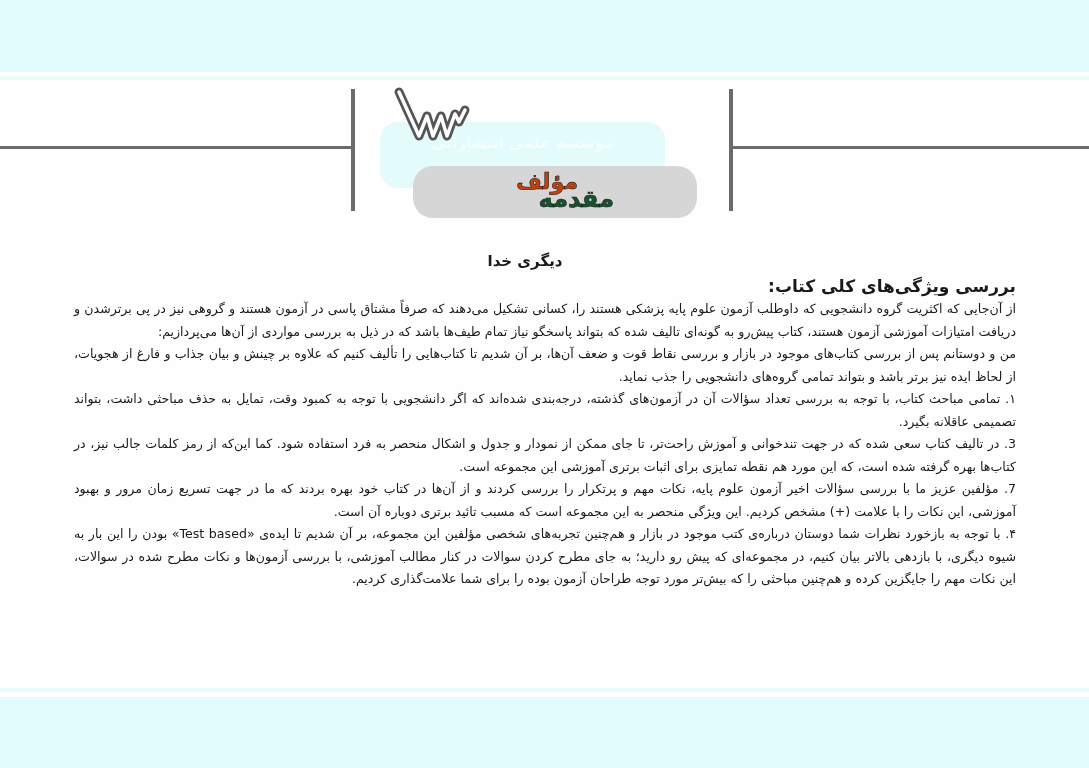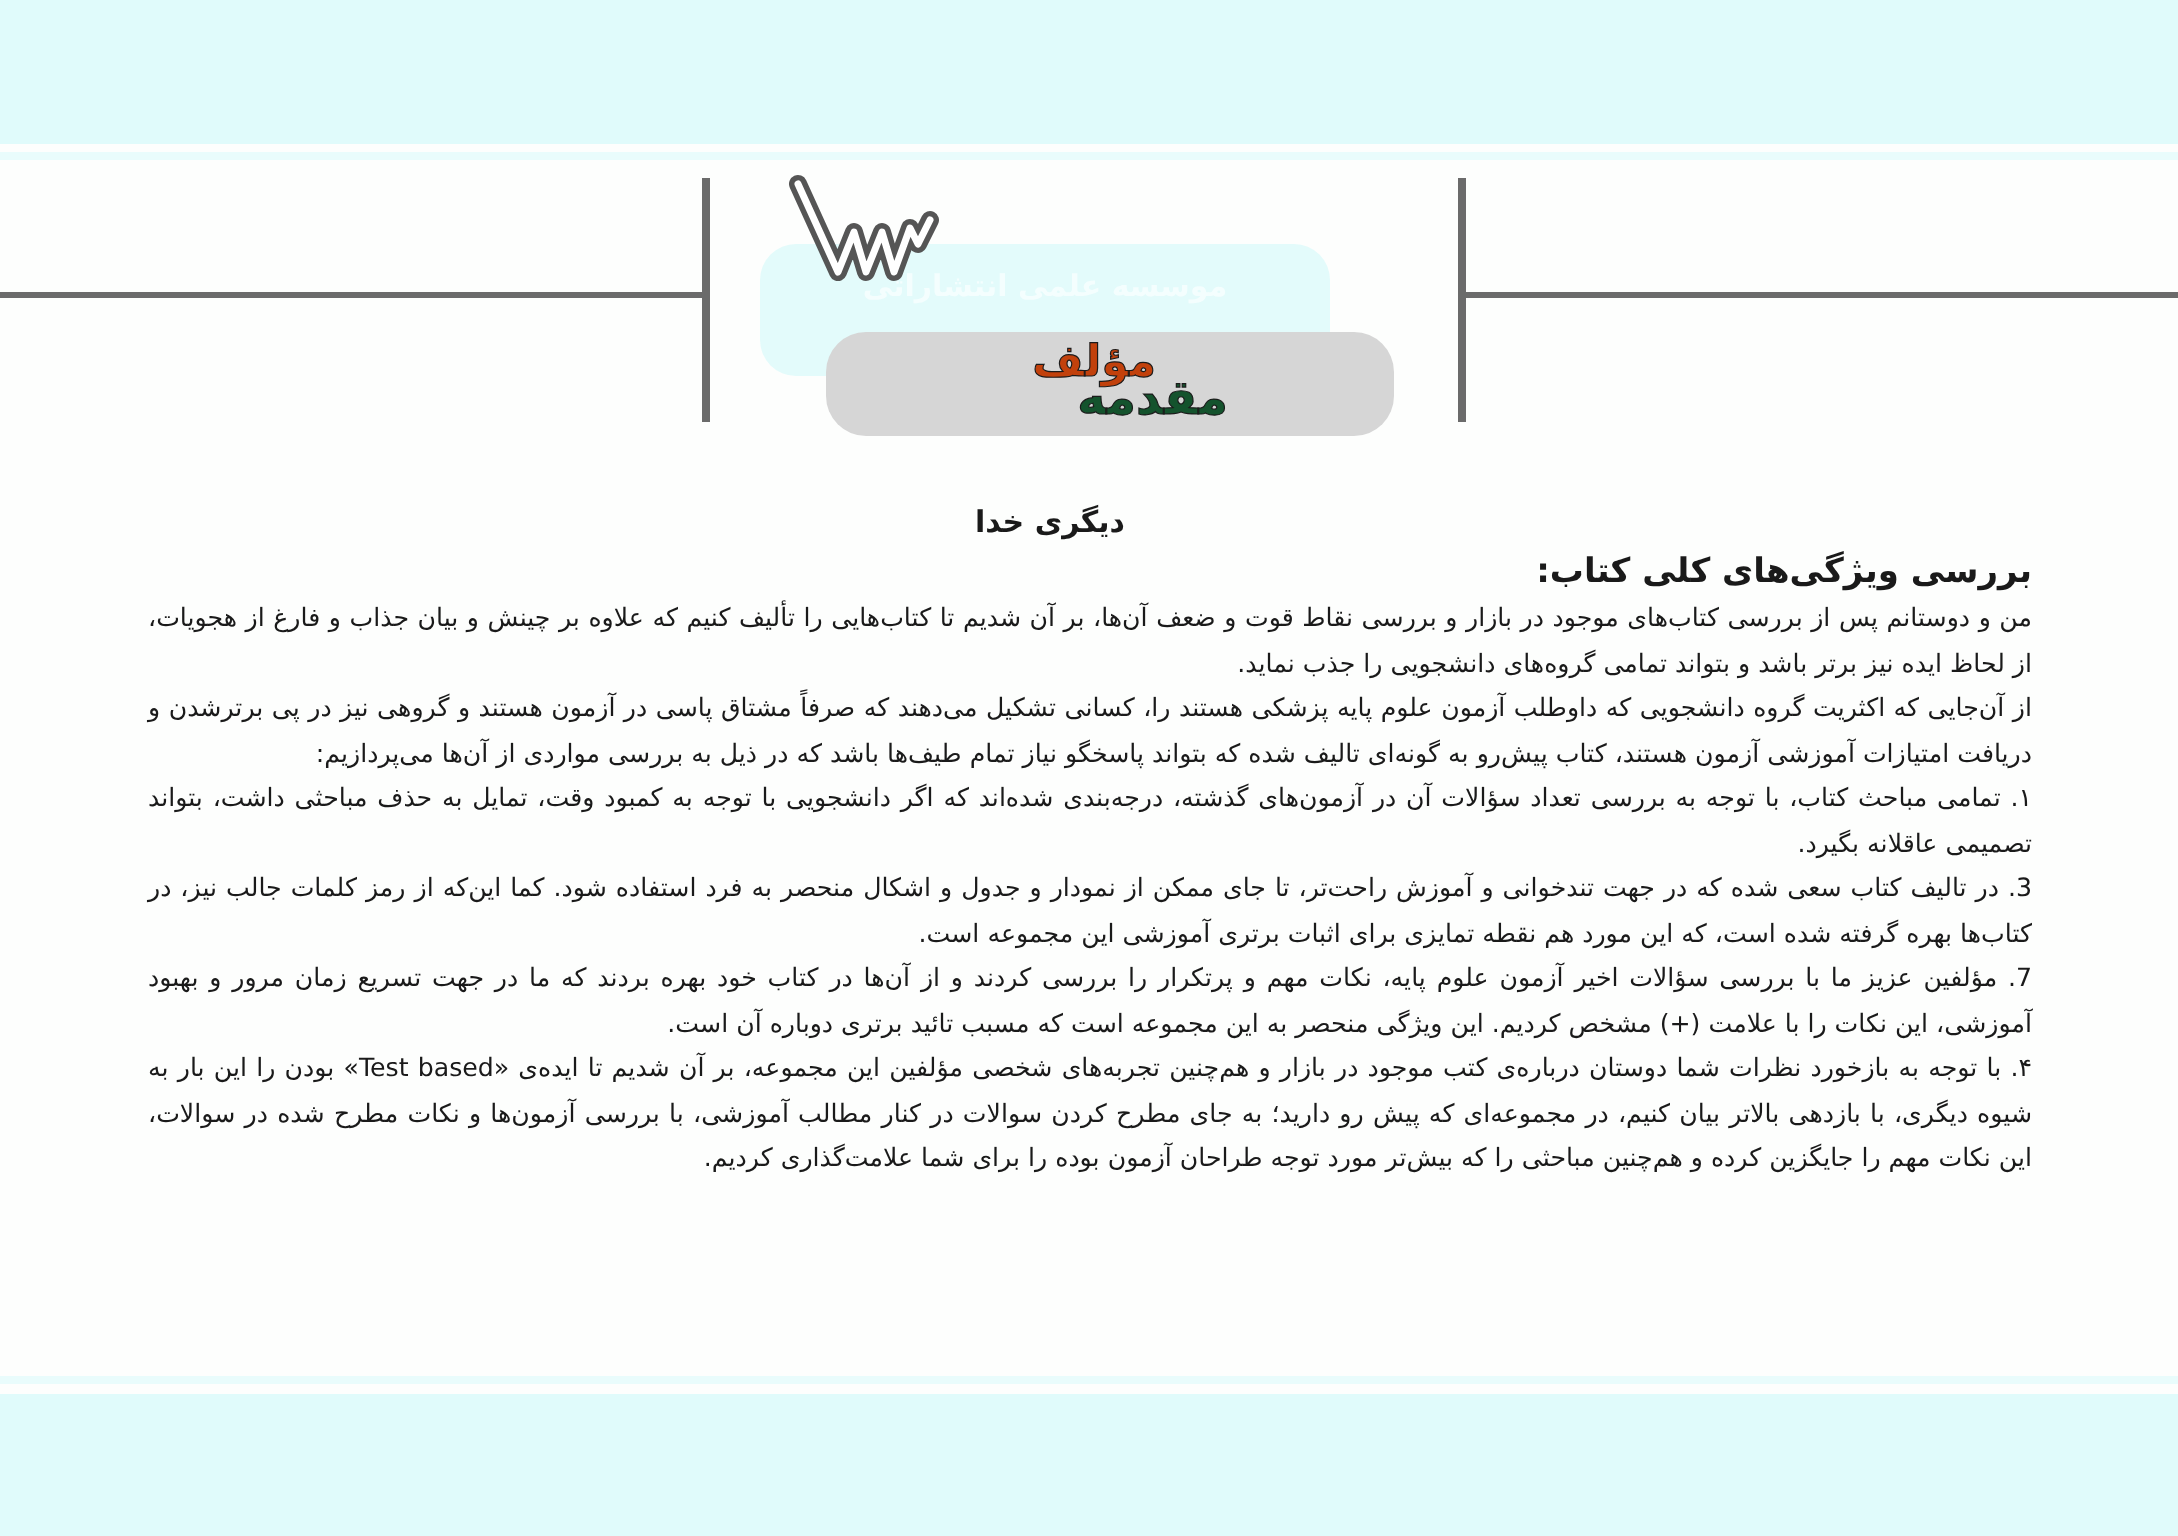--- a/index.html
+++ b/index.html
@@ -72,22 +72,22 @@
 <div class="title-pill">
   <div class="title-stack">
     <span class="title-top">مؤلف</span>
     <span class="title-bottom">مقدمه</span>
   </div>
 </div>
 
 <div class="doc">
   <div class="bismillah"><span>دیگری خدا</span></div>
   <div class="heading">بررسی ویژگی‌های کلی کتاب:</div>
+  <p class="para">از آن‌جایی که اکثریت گروه دانشجویی که داوطلب آزمون علوم پایه پزشکی هستند را، کسانی تشکیل می‌دهند که صرفاً مشتاق پاسی در آزمون هستند و گروهی نیز در پی برترشدن و دریافت امتیازات آموزشی آزمون هستند، کتاب پیش‌رو به گونه‌ای تالیف شده که بتواند پاسخگو نیاز تمام طیف‌ها باشد که در ذیل به بررسی مواردی از آن‌ها می‌پردازیم:</p>
   <p class="para">من و دوستانم پس از بررسی کتاب‌های موجود در بازار و بررسی نقاط قوت و ضعف آن‌ها، بر آن شدیم تا کتاب‌هایی را تألیف کنیم که علاوه بر چینش و بیان جذاب و فارغ از هجویات، از لحاظ ایده نیز برتر باشد و بتواند تمامی گروه‌های دانشجویی را جذب نماید.</p>
-  <p class="para">از آن‌جایی که اکثریت گروه دانشجویی که داوطلب آزمون علوم پایه پزشکی هستند را، کسانی تشکیل می‌دهند که صرفاً مشتاق پاسی در آزمون هستند و گروهی نیز در پی برترشدن و دریافت امتیازات آموزشی آزمون هستند، کتاب پیش‌رو به گونه‌ای تالیف شده که بتواند پاسخگو نیاز تمام طیف‌ها باشد که در ذیل به بررسی مواردی از آن‌ها می‌پردازیم:</p>
   <p class="para">۱. تمامی مباحث کتاب، با توجه به بررسی تعداد سؤالات آن در آزمون‌های گذشته، درجه‌بندی شده‌اند که اگر دانشجویی با توجه به کمبود وقت، تمایل به حذف مباحثی داشت، بتواند تصمیمی عاقلانه بگیرد.</p>
   <p class="para">3. در تالیف کتاب سعی شده که در جهت تندخوانی و آموزش راحت‌تر، تا جای ممکن از نمودار و جدول و اشکال منحصر به فرد استفاده شود. کما این‌که از رمز کلمات جالب نیز، در کتاب‌ها بهره گرفته شده است، که این مورد هم نقطه تمایزی برای اثبات برتری آموزشی این مجموعه است.</p>
   <p class="para">7. مؤلفین عزیز ما با بررسی سؤالات اخیر آزمون علوم پایه، نکات مهم و پرتکرار را بررسی کردند و از آن‌ها در کتاب خود بهره بردند که ما در جهت تسریع زمان مرور و بهبود آموزشی، این نکات را با علامت (+) مشخص کردیم. این ویژگی منحصر به این مجموعه است که مسبب تائید برتری دوباره آن است.</p>
   <p class="para">۴. با توجه به بازخورد نظرات شما دوستان درباره‌ی کتب موجود در بازار و هم‌چنین تجربه‌های شخصی مؤلفین این مجموعه، بر آن شدیم تا ایده‌ی «Test based» بودن را این بار به شیوه دیگری، با بازدهی بالاتر بیان کنیم، در مجموعه‌ای که پیش رو دارید؛ به جای مطرح کردن سوالات در کنار مطالب آموزشی، با بررسی آزمون‌ها و نکات مطرح شده در سوالات، این نکات مهم را جایگزین کرده و هم‌چنین مباحثی را که بیش‌تر مورد توجه طراحان آزمون بوده را برای شما علامت‌گذاری کردیم.</p>
 </div>
 
 <div class="band-bottom-line"></div>
 <div class="band-bottom"></div>
 
 </body></html>

